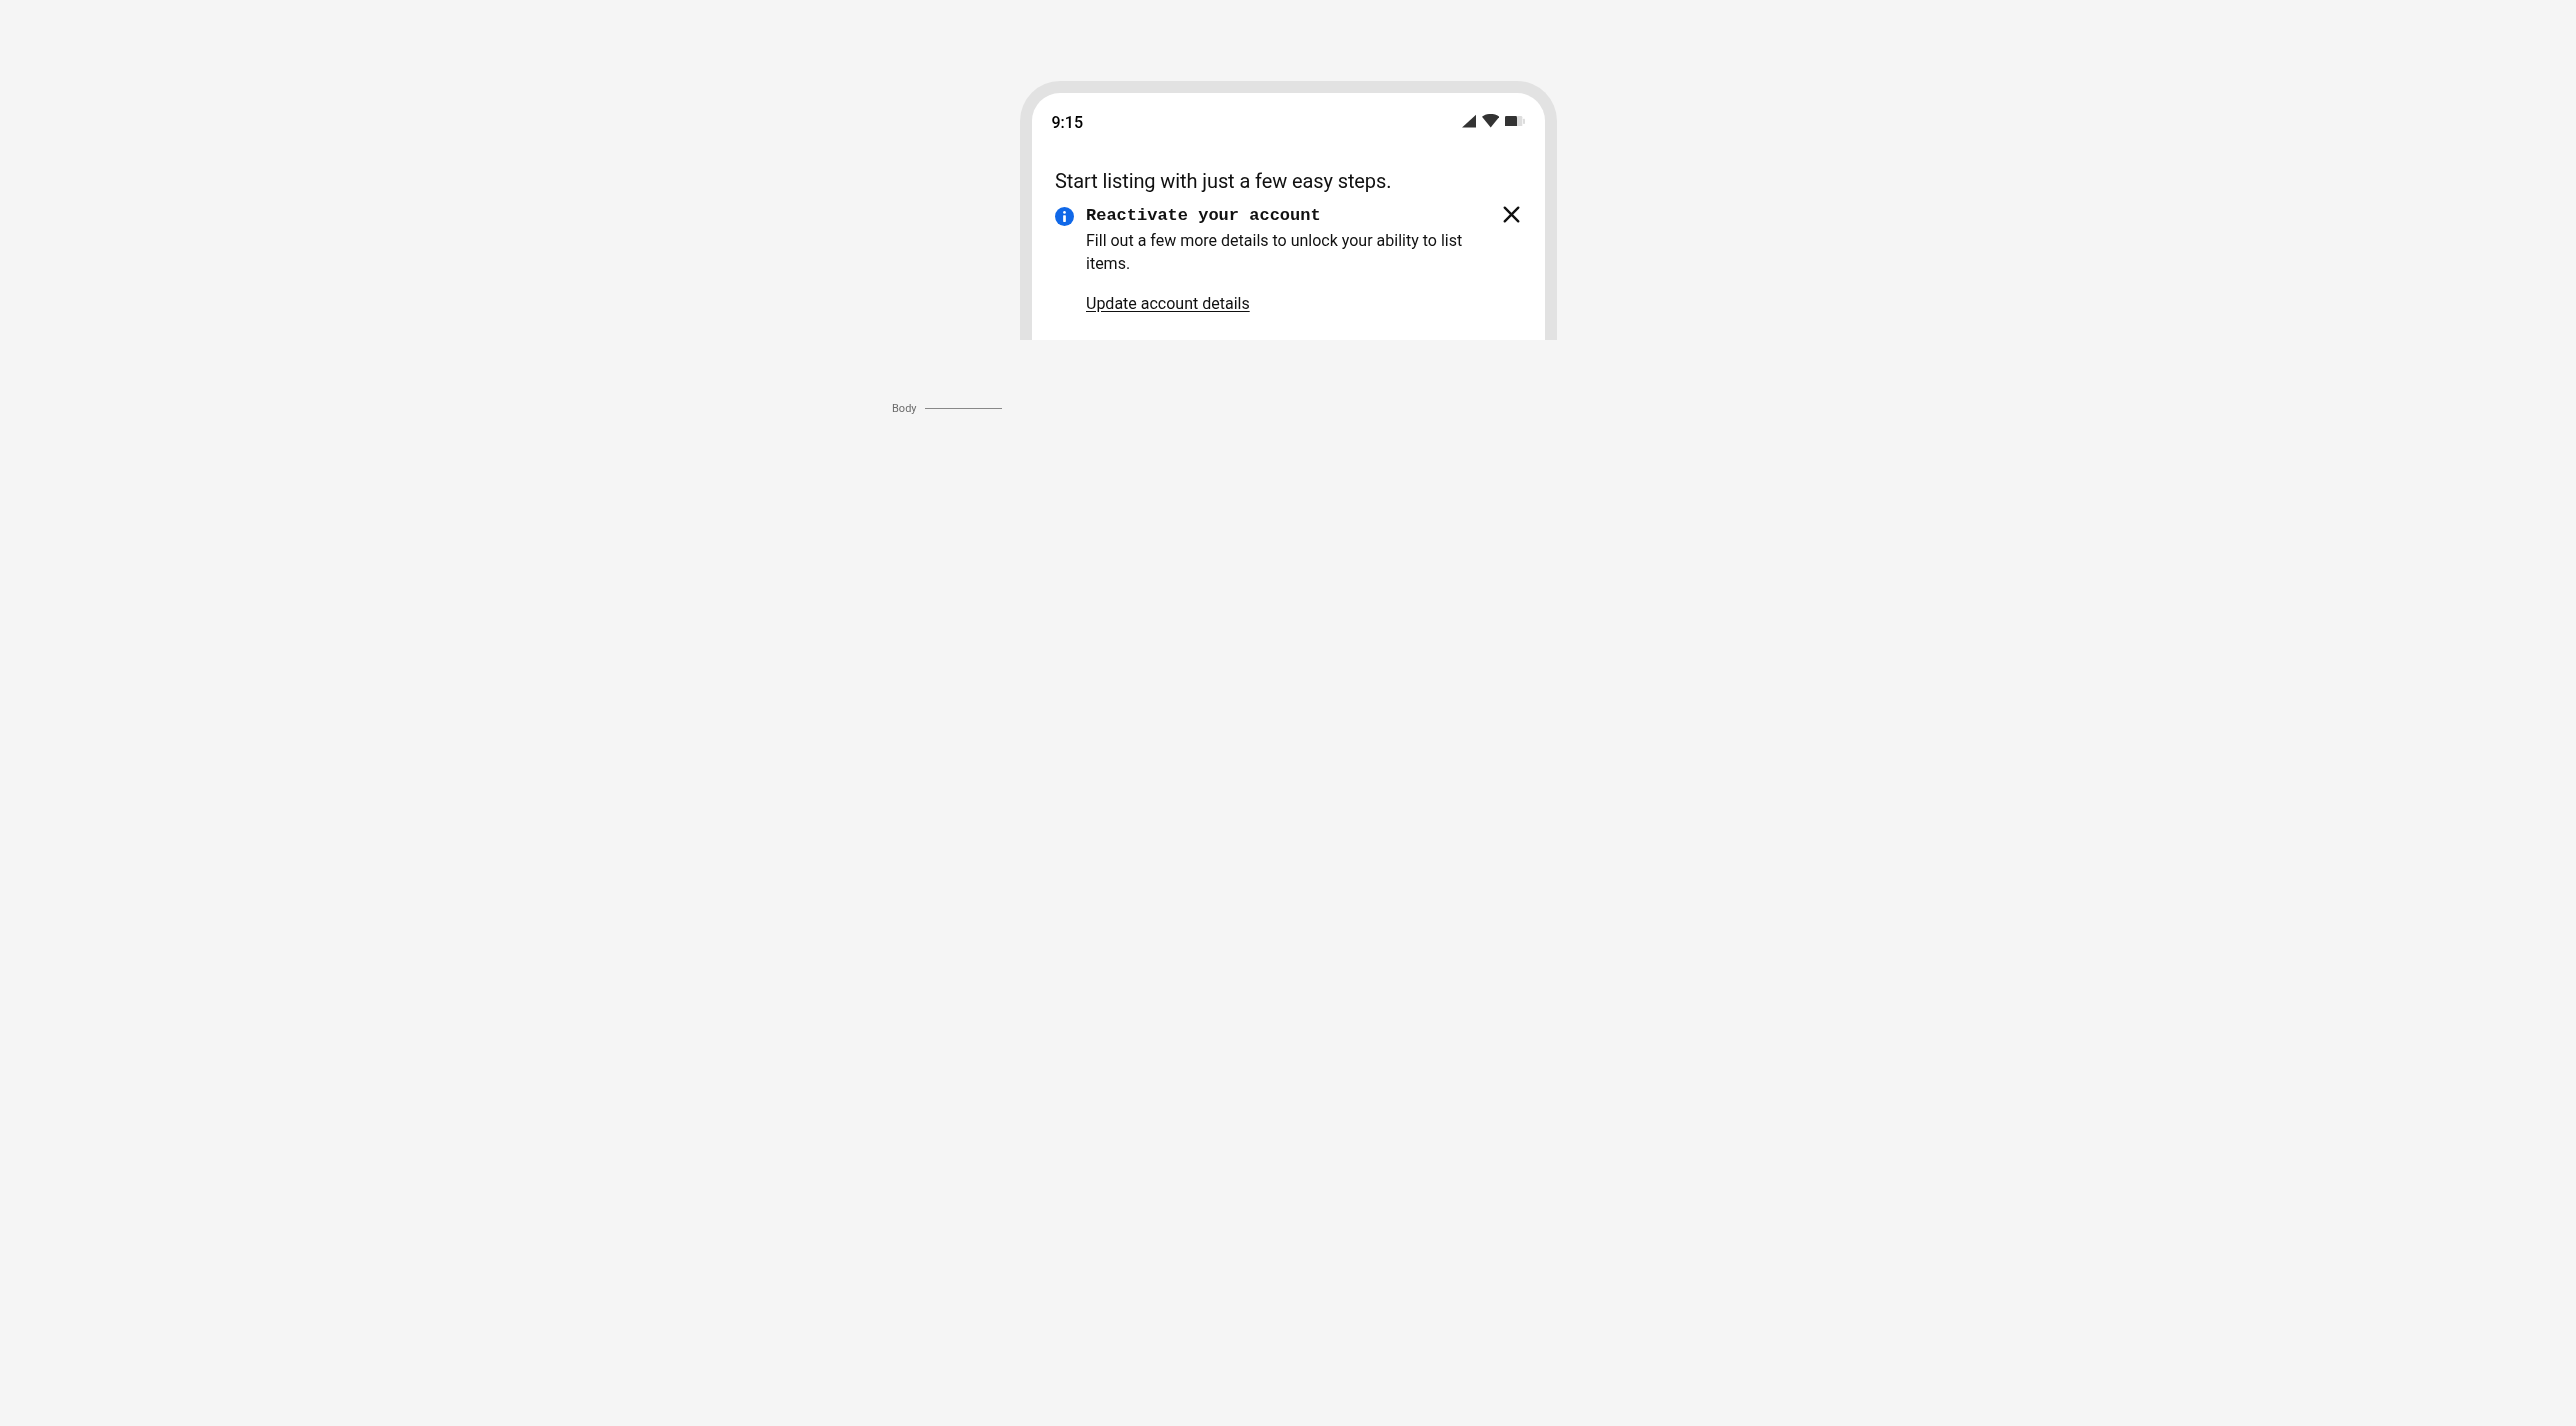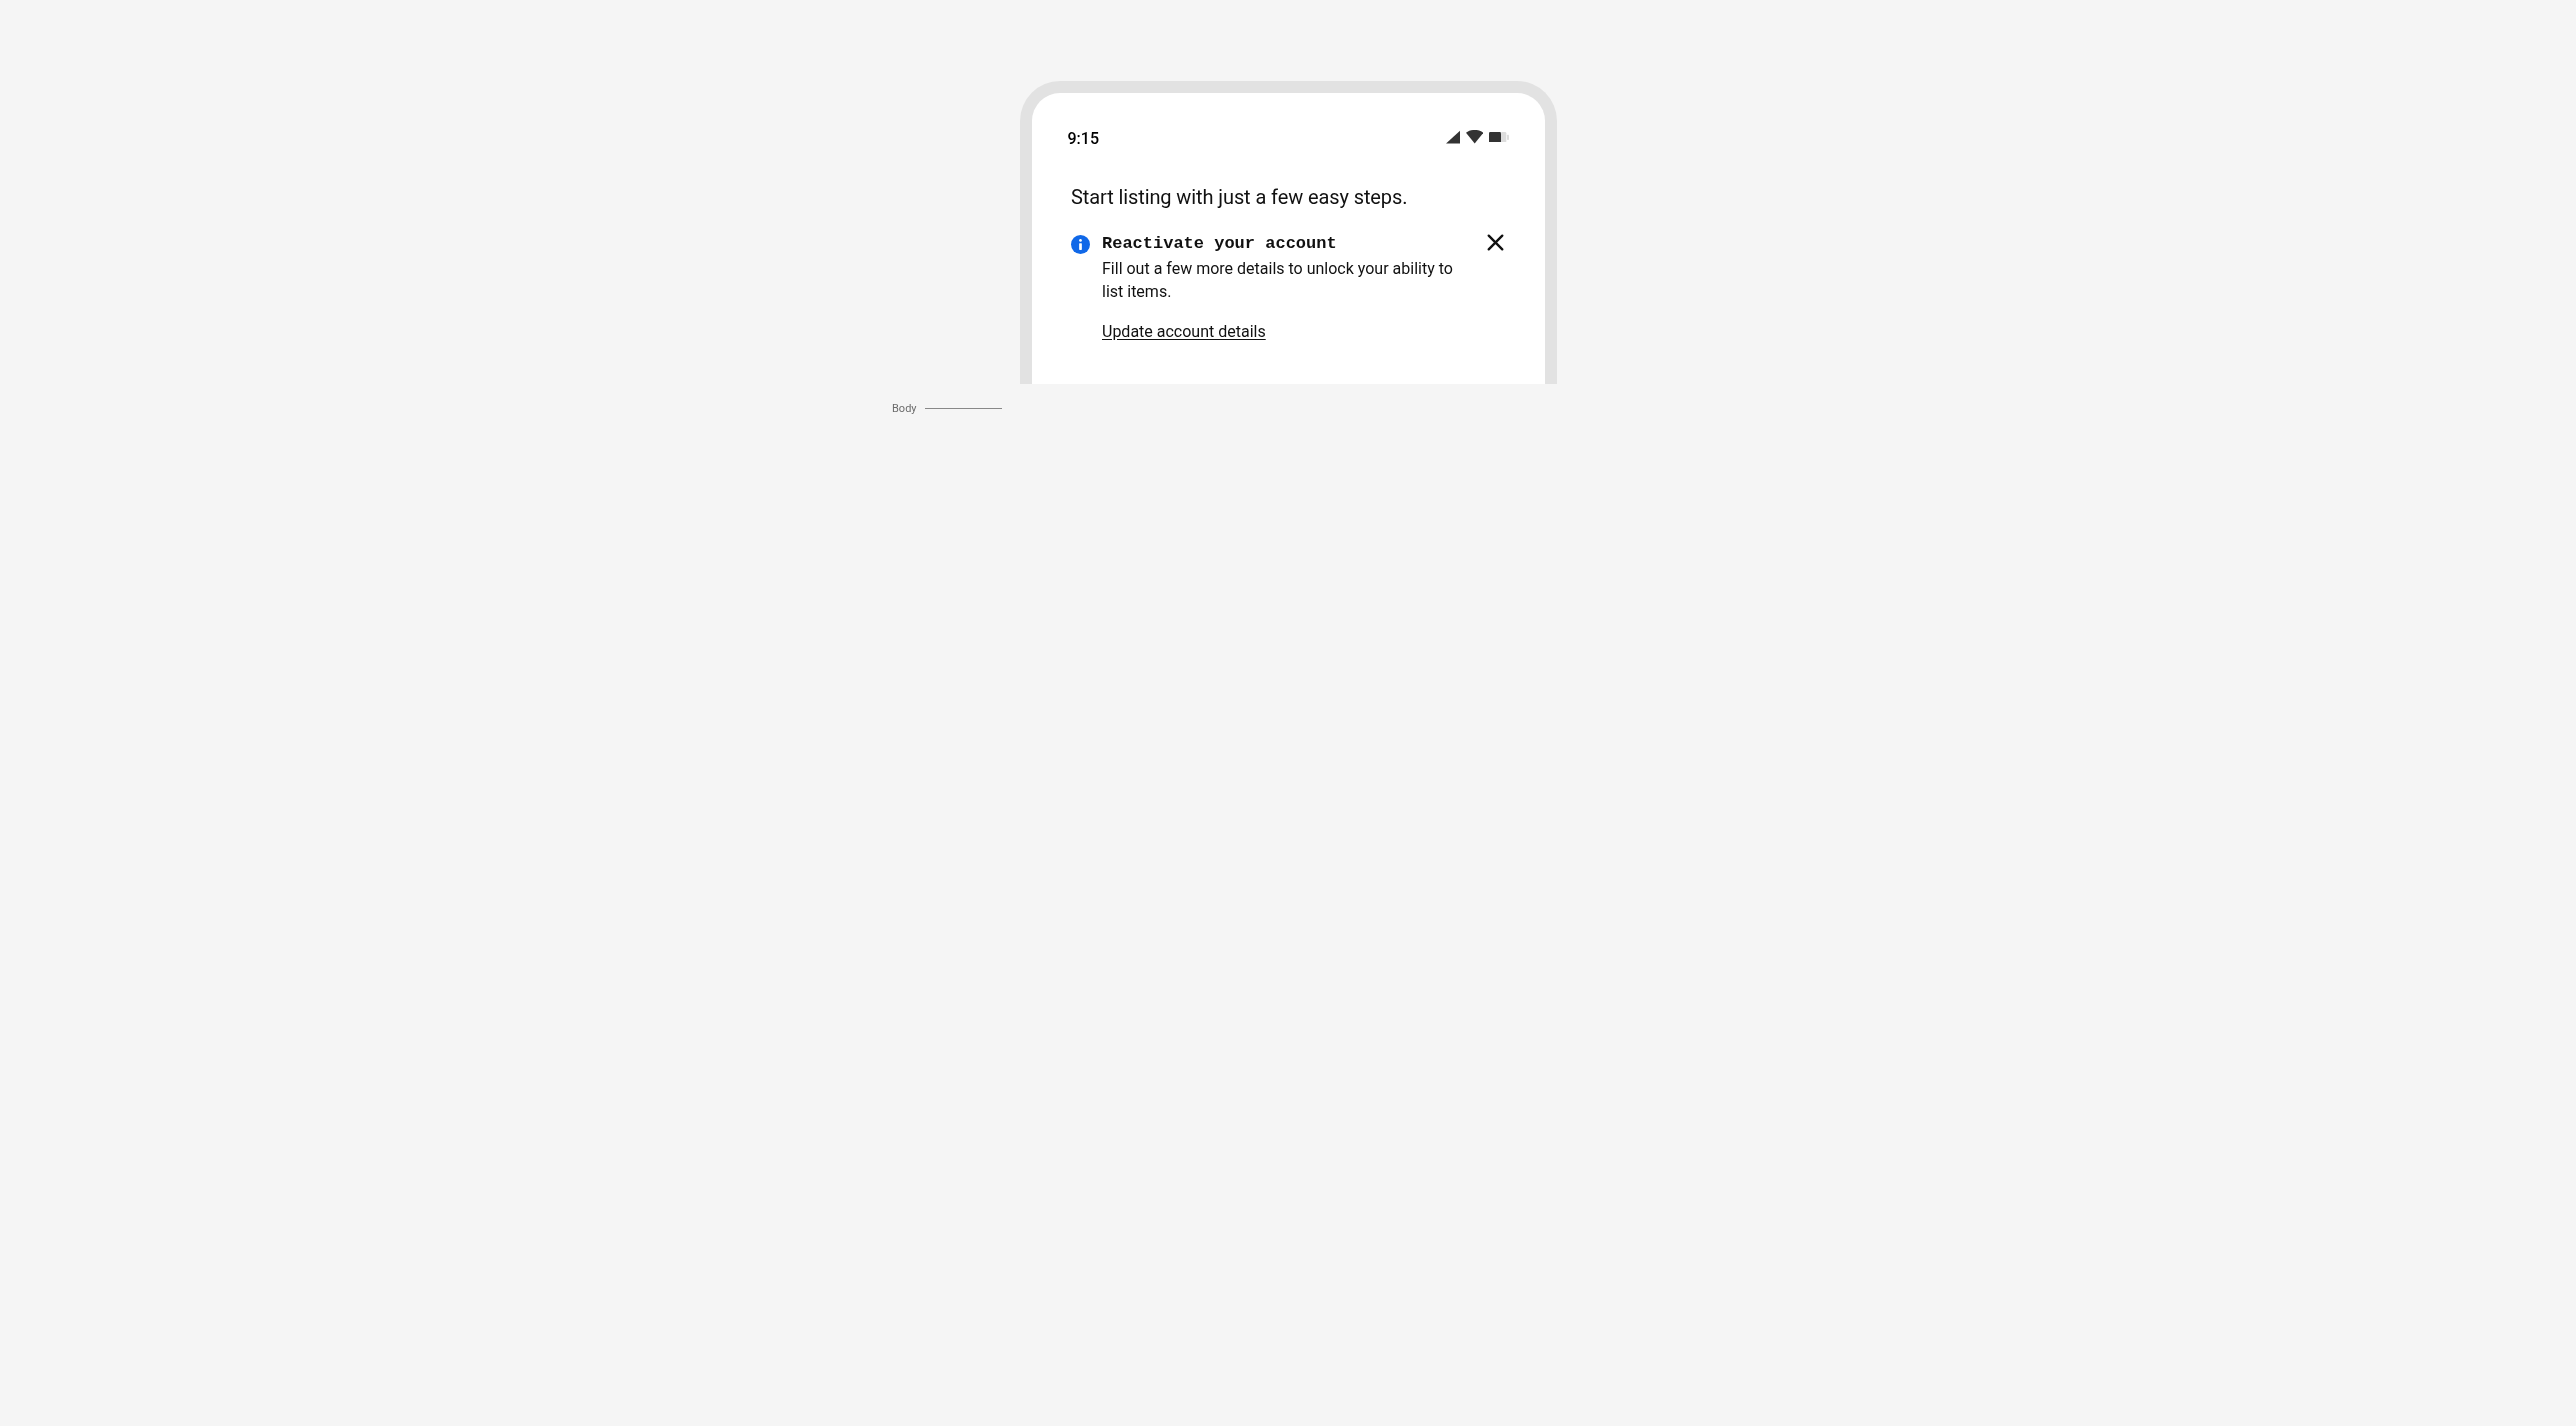--- a/index.html
+++ b/index.html
@@ -19,21 +19,21 @@
       padding-top: 81px;
       position: relative;
     }
     
     .device-frame {
       width: 537px;
       background: #fff;
       border: 12px solid #e2e2e2;
       border-radius: 40px 40px 0 0;
       border-bottom: none;
-      padding: 16px;
+      padding: 0;
       position: relative;
       overflow: hidden;
     }
     
     .status-bar {
       display: flex;
       justify-content: space-between;
       align-items: center;
       padding: 20px 20px 13.4px 20px;
     }
@@ -51,21 +51,21 @@
     }
     
     .content {
       padding: 23.5px 23.5px 27px 23.5px;
     }
     
     .page-heading {
       font-size: 20px;
       font-weight: 400;
       color: #111;
-      margin-bottom: 25px;
+      margin-bottom: 13px;
       letter-spacing: -0.1px;
     }
     
     .primary-button {
       width: 100%;
       background: #c7c7c7;
       border: none;
       border-radius: 32px;
       padding: 17.4px;
       font-size: 19px;

